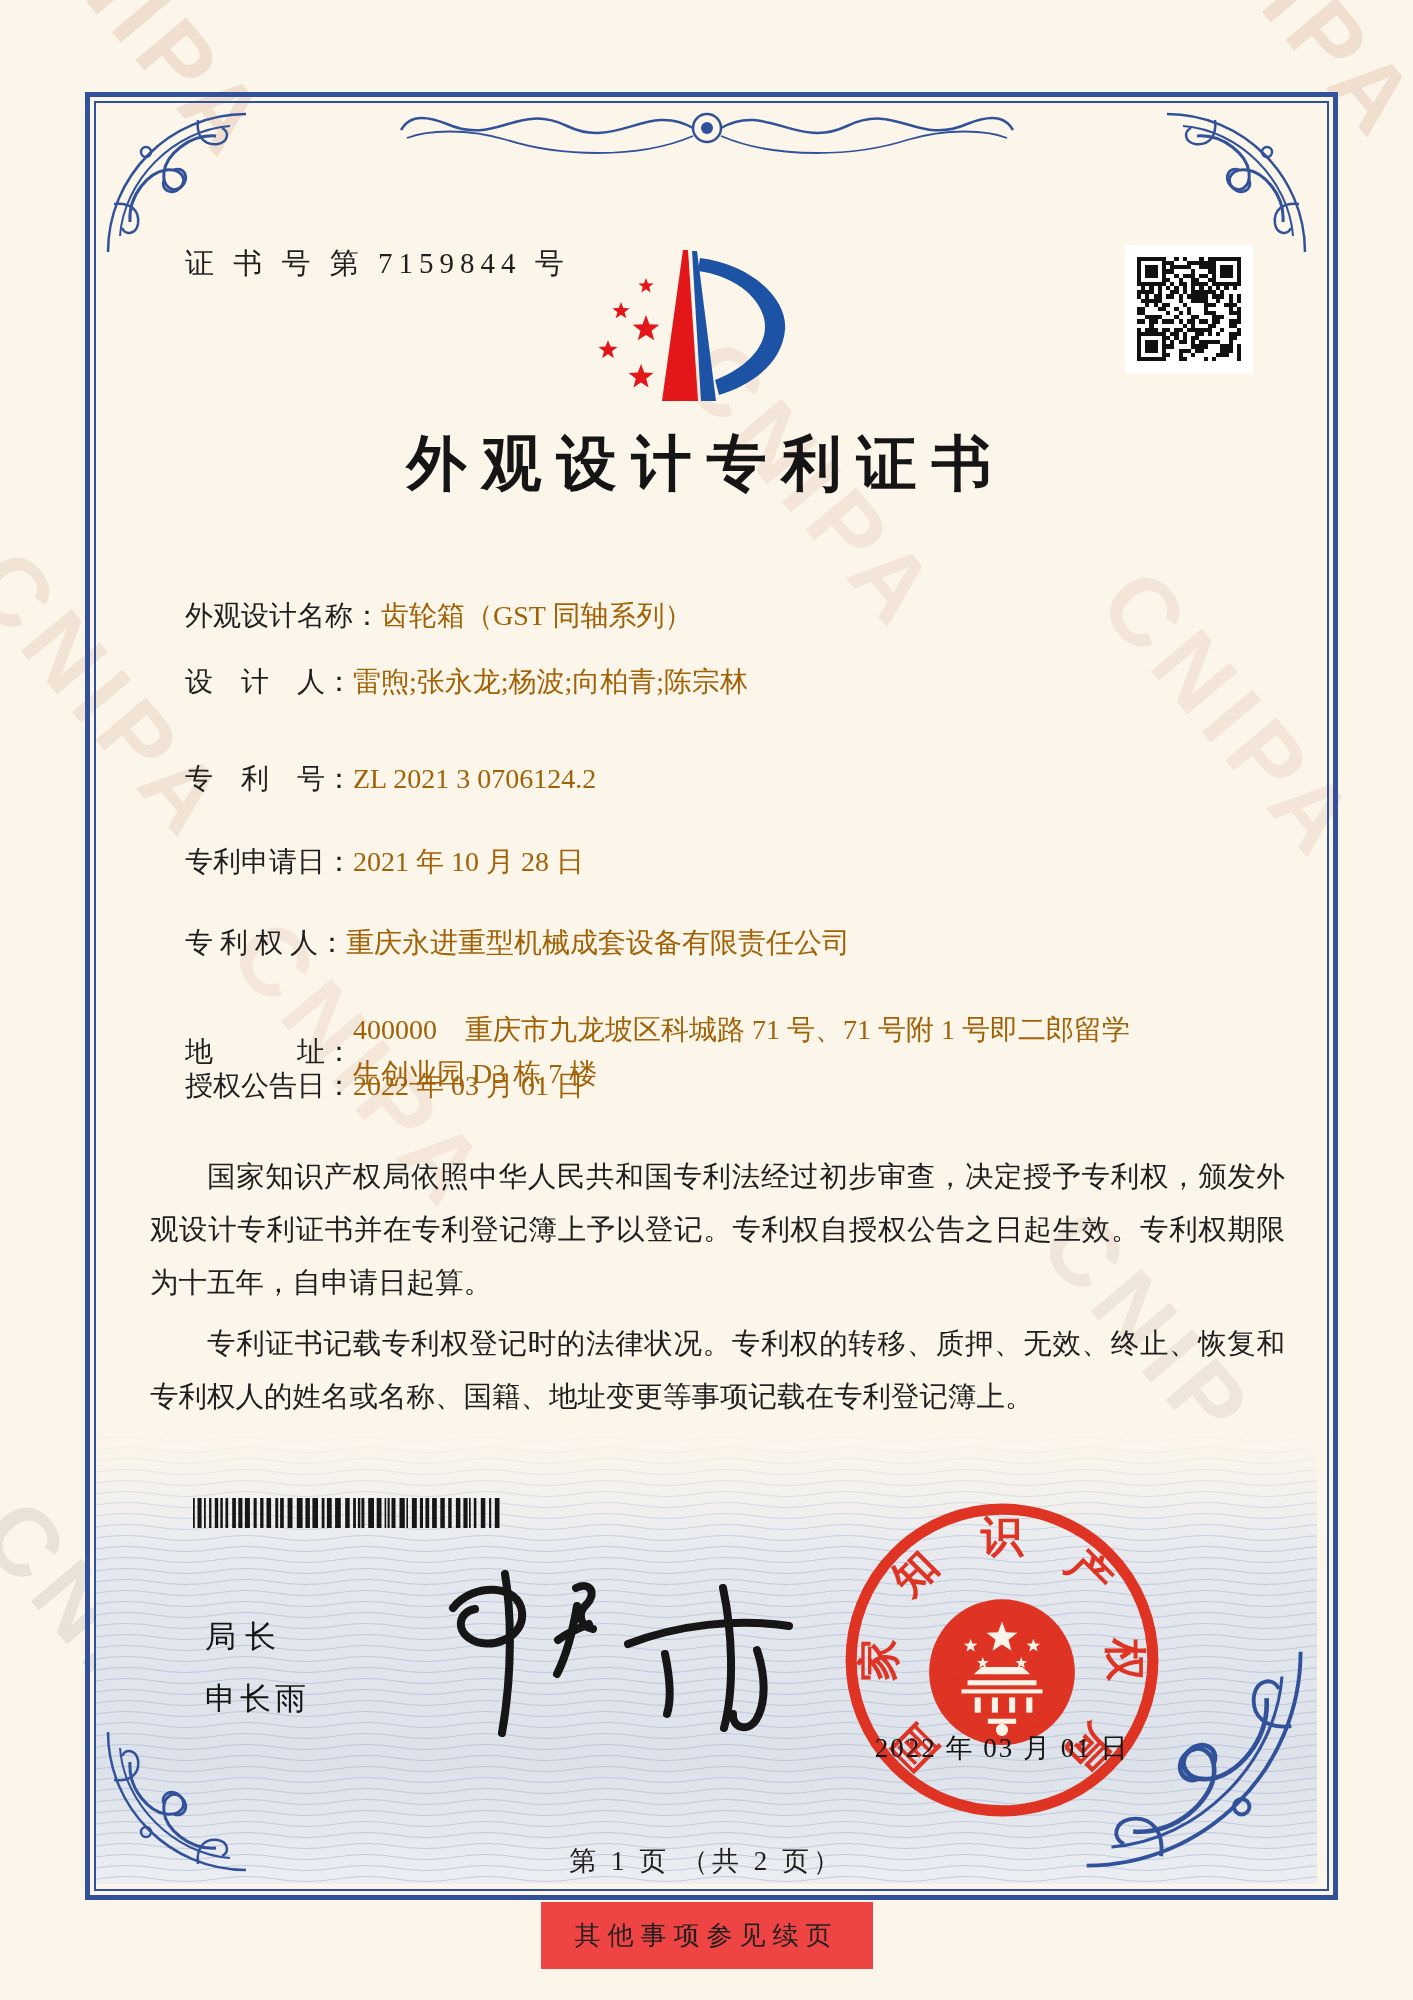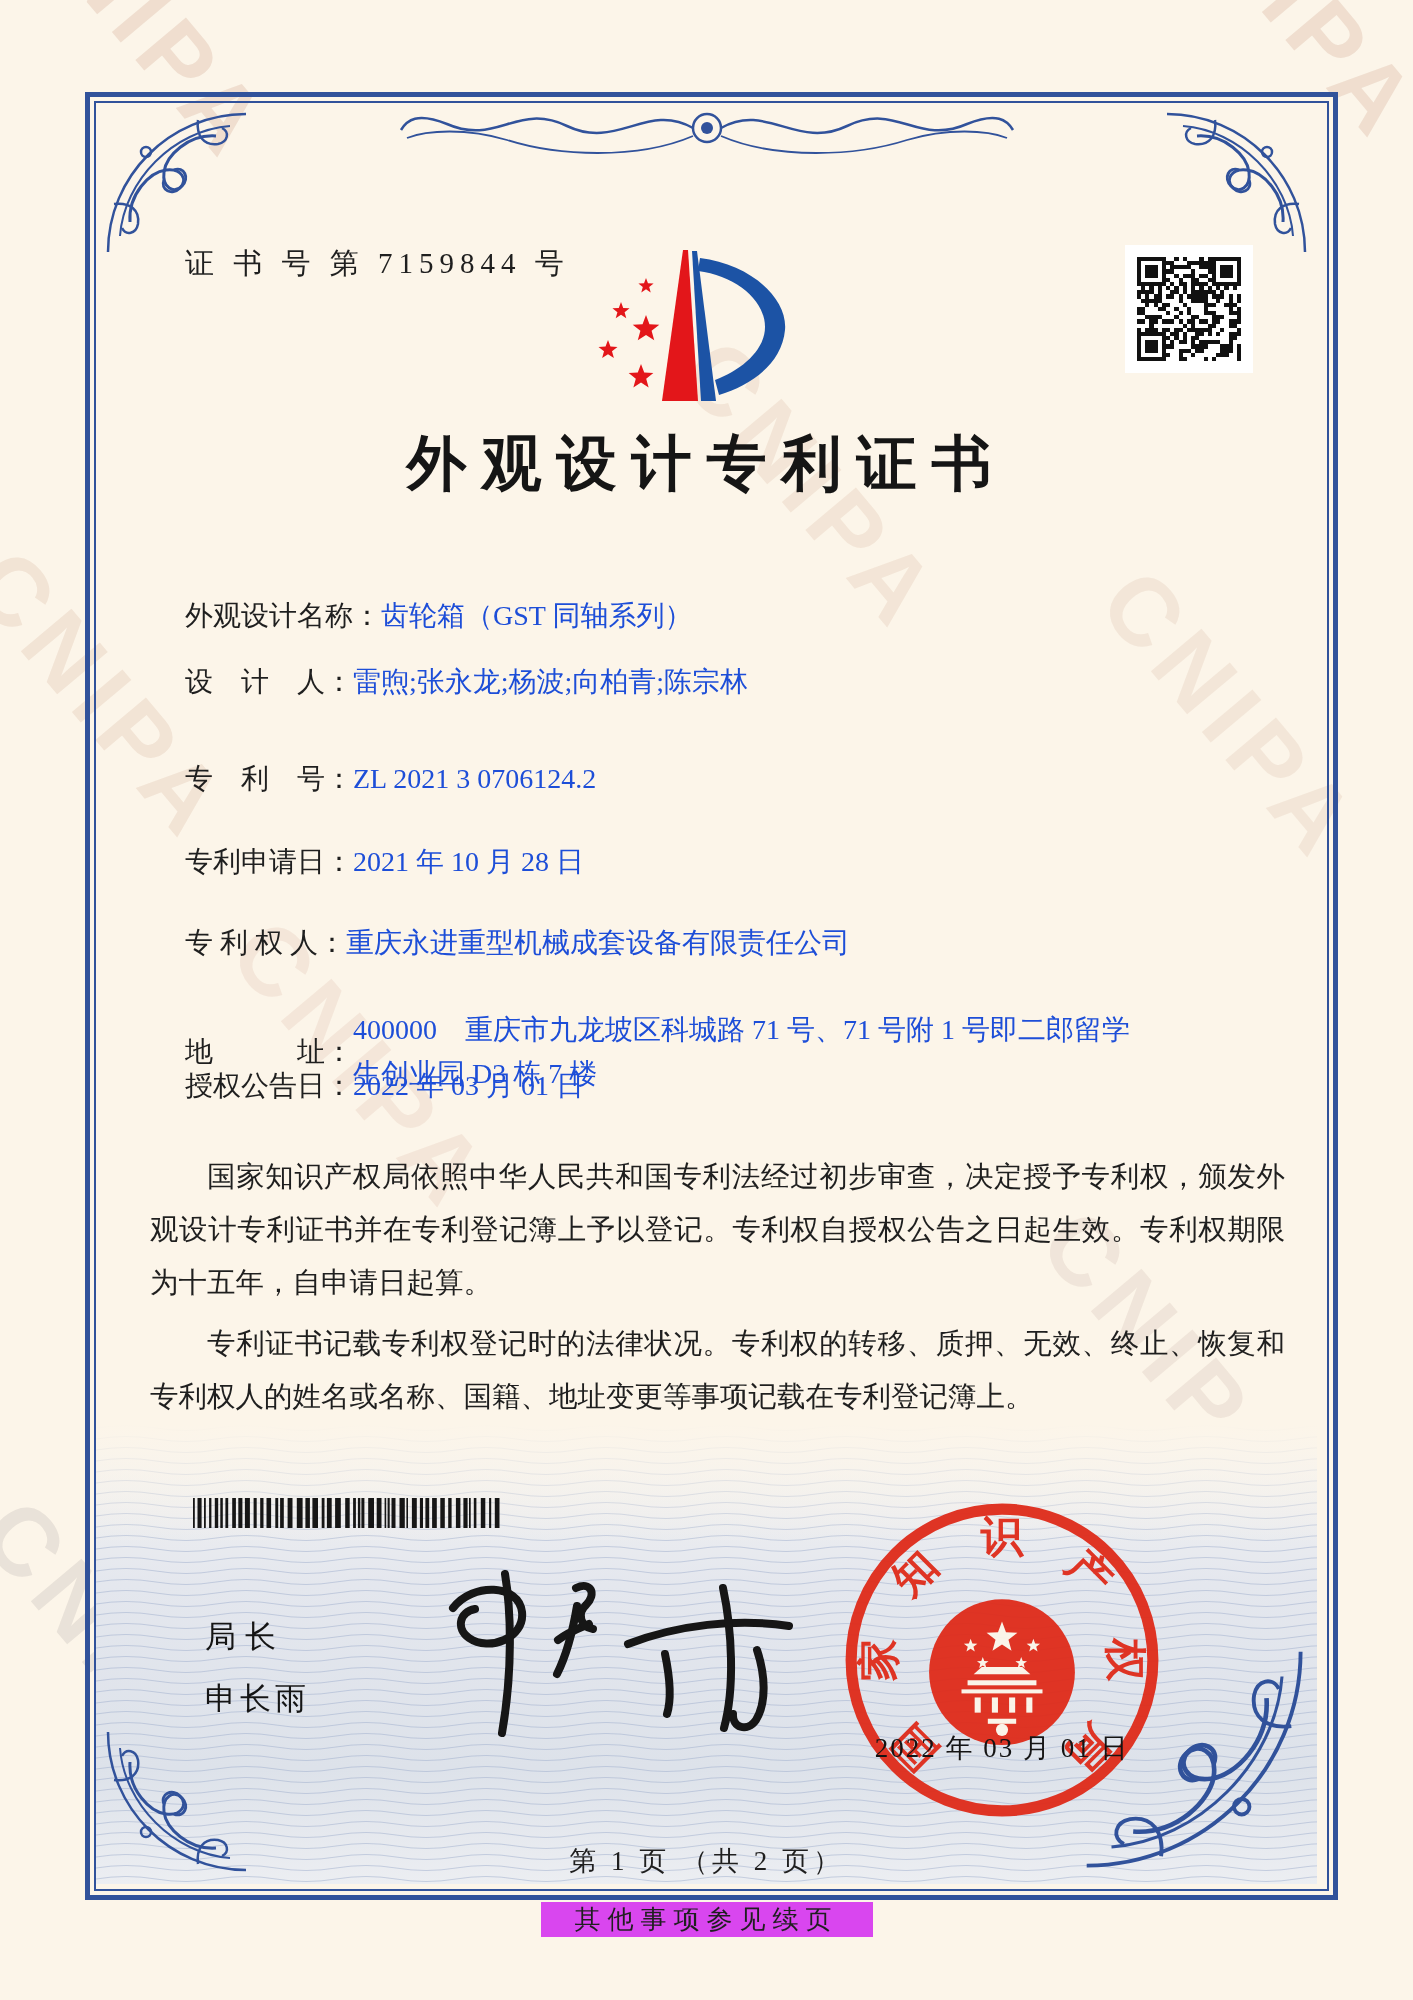--- a/index.html
+++ b/index.html
@@ -19,21 +19,21 @@
       color:rgba(203,158,134,0.26); transform:rotate(50deg); white-space:nowrap;}
   
   .cert-no{position:absolute; left:185px; top:244px; font-size:29px; letter-spacing:6px; z-index:3;}
   .logo{position:absolute; left:588px; top:240px; z-index:3;}
   .qr-box{position:absolute; left:1125px; top:245px; width:128px; height:128px; background:#fff; z-index:3;}
   .qr-box svg{position:absolute; left:12px; top:12px;}
   .title{position:absolute; left:0; top:424px; width:100%; text-align:center;
          font-size:60px; font-weight:700; letter-spacing:15px; color:#151515; z-index:3;}
   
   .field{position:absolute; left:185px; font-size:28px; z-index:3; line-height:44px;}
-  .field .val{color:#1d4ed8;font-family:Liberation Serif, serif;}
+  .field .val{color:#a16207;font-family:Liberation Serif, serif;}
   .f-name{top:594px;} .f-designer{top:660px;} .f-patno{top:757px;}
   .f-filing{top:840px;} .f-patentee{top:921px;}
   .f-address{top:1008px; display:flex; align-items:center;}
   .f-address .val{display:inline-block; width:800px;}
   .f-grant{top:1064px;}
   .f-grant2{position:absolute; left:728px; top:1098px; font-size:28px; z-index:3;}
   
   .paras{position:absolute; left:150px; top:1150px; width:1135px; z-index:3;
          font-size:28.5px; line-height:53px; text-align:justify;}
   .paras p{margin:0 0 8px 0; text-indent:2em;}
@@ -50,21 +50,21 @@
       font-family:"Liberation Sans","DejaVu Sans",sans-serif; color:#151515; z-index:3;}
   .signature{position:absolute; left:425px; top:1568px; z-index:4;}
   .signature path{fill:none; stroke:#161616; stroke-width:8; stroke-linecap:round; stroke-linejoin:round;}
   .seal{position:absolute; left:840px; top:1498px; z-index:4; opacity:.95;}
   .seal-char{font-size:42px; font-weight:700; fill:#df2b1a; font-family:"Liberation Serif","DejaVu Serif",serif;}
   .seal-date{position:absolute; left:820px; top:1730px; width:364px; text-align:center;
              font-size:27px; letter-spacing:2px; color:#141414; z-index:5;}
   .page-num{position:absolute; left:0; top:1843px; width:100%; text-align:center;
             font-size:27px; letter-spacing:4px; z-index:3;}
   .note-box{position:absolute; left:50%; transform:translateX(-50%); top:1902px;
-            background:#d946ef; padding:0 34px; font-size:26px; letter-spacing:7px; z-index:3;}
+            background:#ef4444; padding:16px 34px; font-size:26px; letter-spacing:7px; z-index:3;}
 </style>
 </head>
 <body>
 
 <div class="page">
 
   <div class="wm" style="left:-30px; top:-40px;">CNIPA</div>
   <div class="wm" style="left:1120px; top:-60px;">CNIPA</div>
   <div class="wm" style="left:640px; top:430px; color:rgba(203,158,134,0.18);">CNIPA</div>
   <div class="wm" style="left:-70px; top:640px; color:rgba(203,158,134,0.20);">CNIPA</div>

